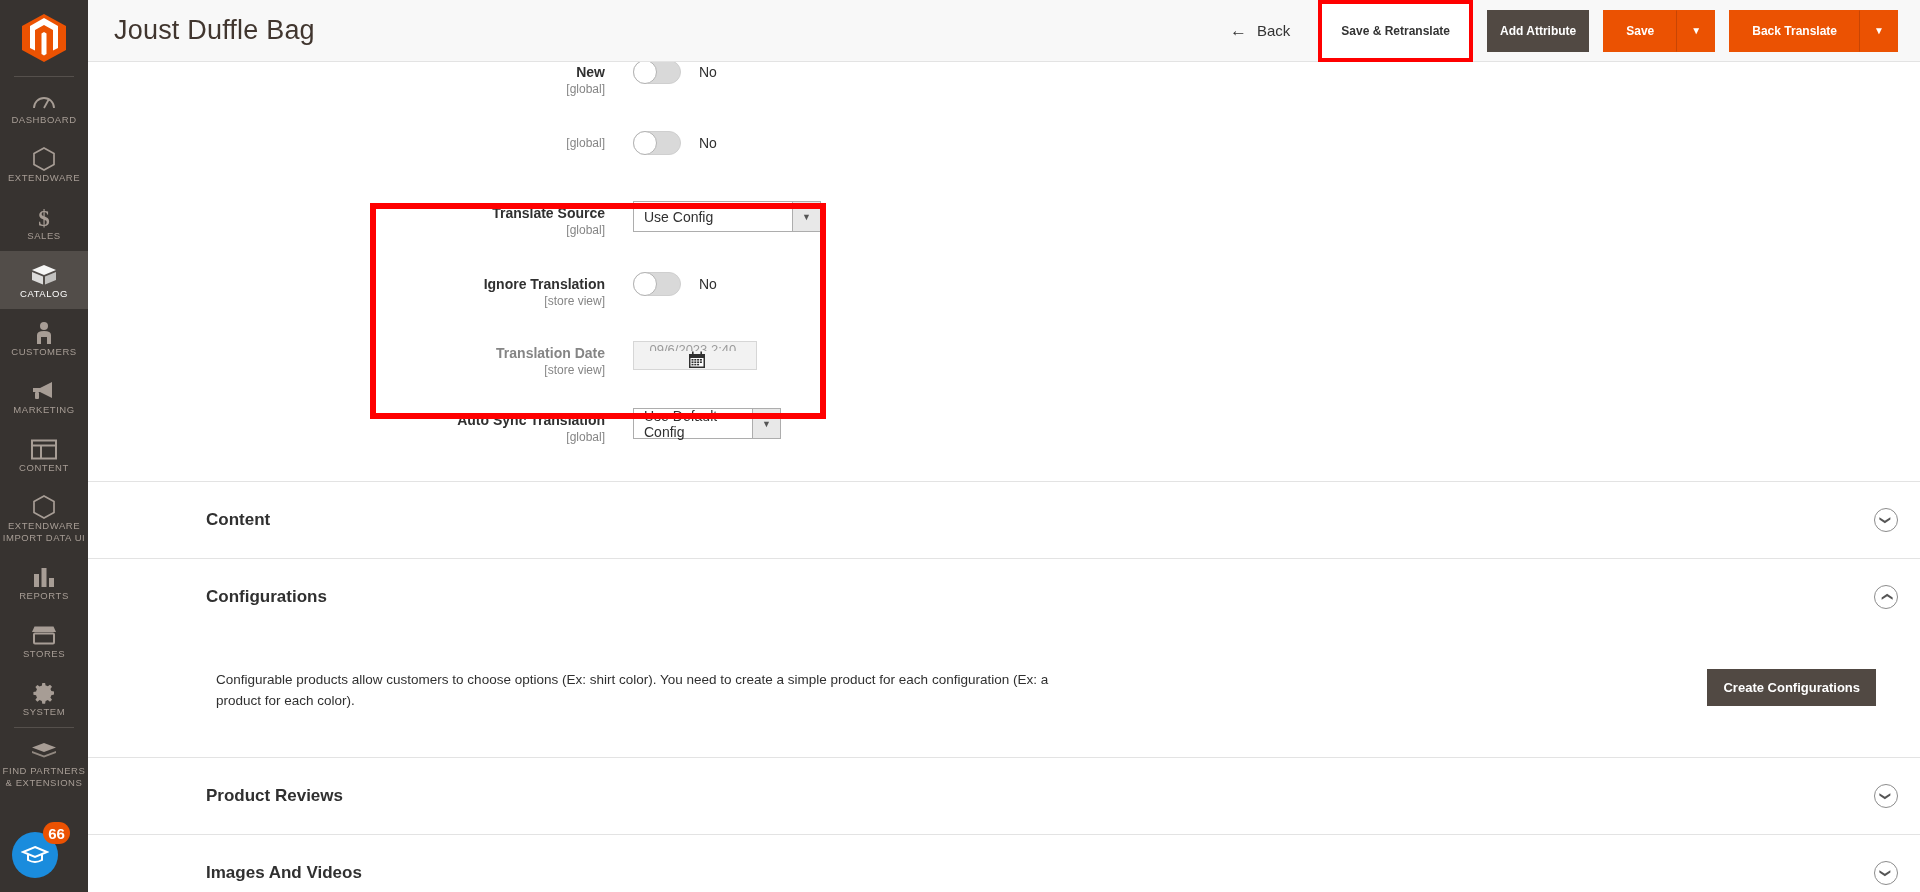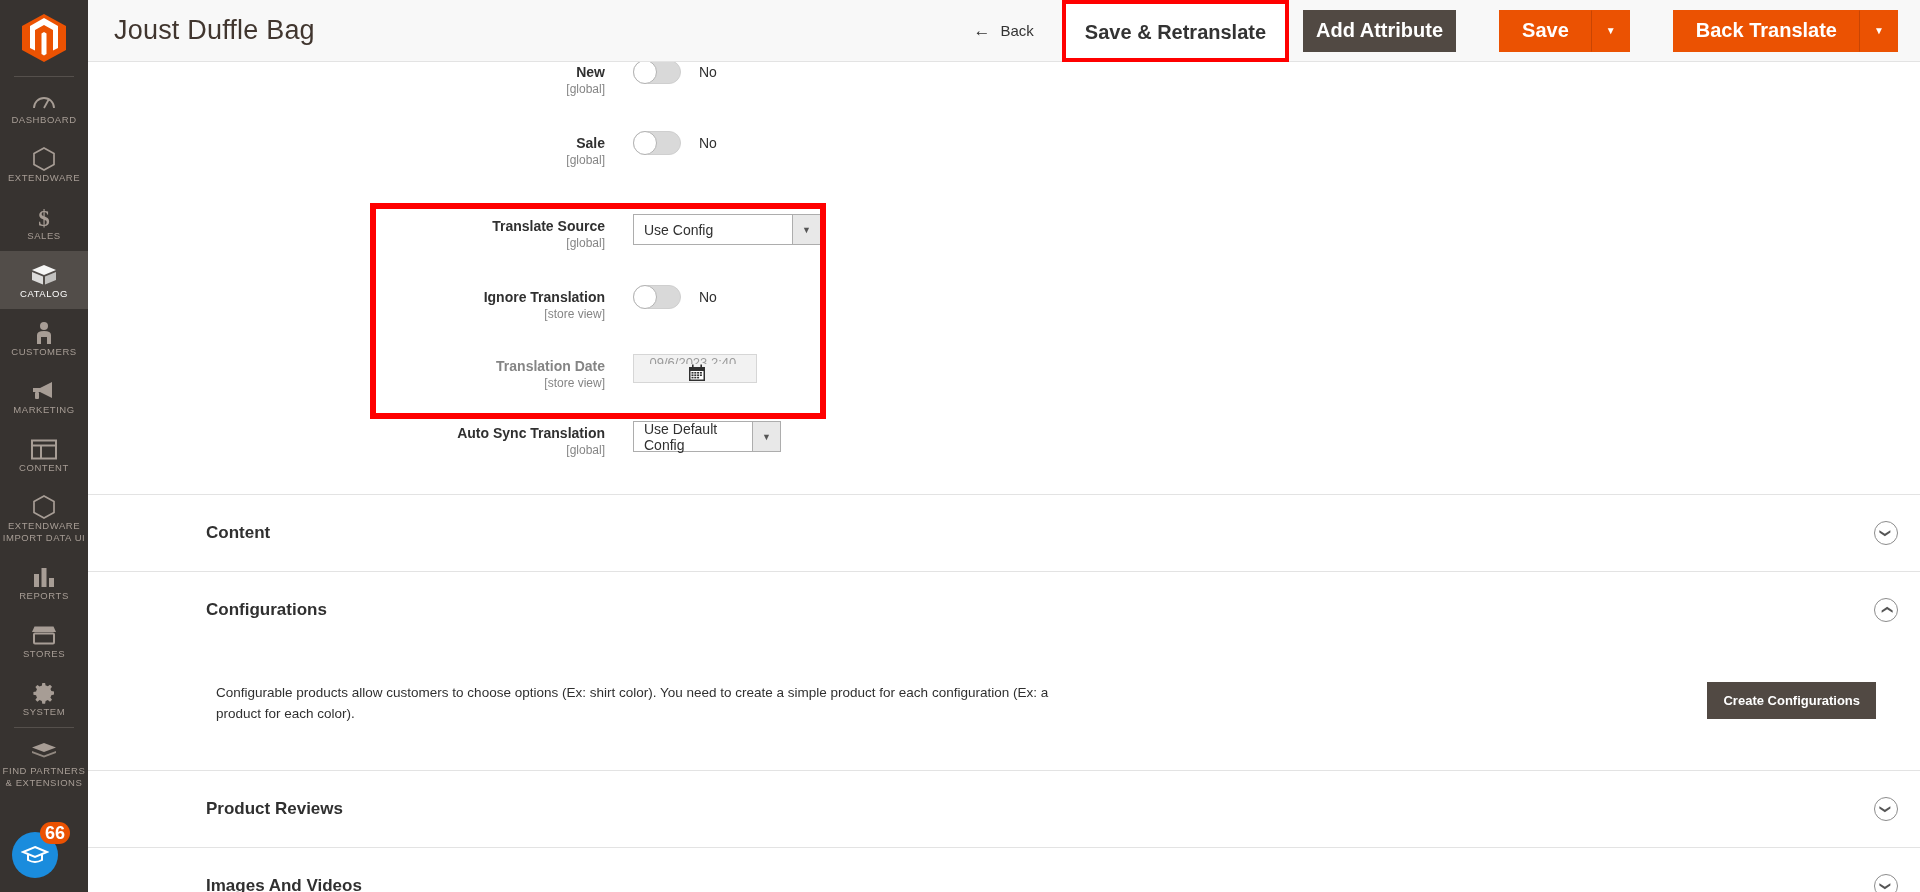--- a/index.html
+++ b/index.html
@@ -41,21 +41,21 @@
 
   .grad-widget {
     position: absolute; left: 12px; bottom: 14px;
     width: 46px; height: 46px; border-radius: 50%;
     background: #1a8cdd; display: flex; align-items: center; justify-content: center;
     cursor: pointer;
   }
   .grad-badge {
     position: absolute; top: -10px; right: -12px;
     min-width: 27px; height: 22px; border-radius: 11px;
-    background: #eb5202; color: #fff; font-size: 18px; font-weight: bold;
+    background: #eb5202; color: #fff; font-size: 15px; font-weight: bold;
     display: flex; align-items: center; justify-content: center;
     padding: 0 5px;
   }
 
   
   .main { flex: 1; height: 644px; position: relative; background: #ffffff; }
 
   .page-header {
     height: 62px; background: #f8f8f8;
     border-bottom: 1px solid #e3e3e3;
@@ -71,41 +71,40 @@
   .back-btn {
     display: flex; align-items: center; gap: 10px;
     font-size: 15px; color: #333; background: none; border: none;
     cursor: pointer; padding: 8px 14px; margin-right: 14px;
     font-family: "Liberation Sans", sans-serif;
   }
   .arrow-left { font-size: 17px; line-height: 1; }
 
   .btn {
     font-family: "Liberation Sans", sans-serif;
-    font-size: 20px; font-weight: bold; cursor: pointer;
+    font-size: 12px; font-weight: bold; cursor: pointer;
     border: 1px solid transparent; white-space: nowrap;
   }
   .btn-plain {
     background: #ffffff; color: #333; border: 1px solid #ffffff;
     padding: 10px 16px; height: 42px;
   }
   .hl-wrap {
     border: 4px solid #ff0000; padding: 2px; background: #fff;
     display: flex; align-items: center; margin-right: 14px;
     height: 62px;
   }
   .btn-dark {
     background: #514943; color: #ffffff; padding: 0 12px;
     height: 42px; margin-right: 14px;
   }
   .split { display: flex; align-items: stretch; margin-right: 14px; height: 42px; }
   .split-main {
     background: #eb5202; color: #fff; padding: 0 22px; height: 42px;
     border-right: 1px solid #c84503;
-    margin-left: 29px;
   }
   .split-toggle {
     background: #eb5202; color: #fff; width: 38px; height: 42px;
     display: flex; align-items: center; justify-content: center;
     font-size: 10px; cursor: pointer;
   }
   .split.last { margin-right: 0; }
 
   
   .body-scroll { height: 830px; overflow: hidden; position: relative; }
@@ -395,21 +394,20 @@
         <div class="field-ctrl-col">
           <div class="toggle">
               <div class="knob"></div>
             </div>
           <span class="toggle-text">No</span>
         </div>
       </div>
 
       <div class="field-row" style="margin-top:32px;">
         <div class="field-label-col">
-          <div class="field-label">Sale</div>
           <div class="field-scope">[global]</div>
         </div>
         <div class="field-ctrl-col">
           <div class="toggle">
               <div class="knob"></div>
             </div>
           <span class="toggle-text">No</span>
         </div>
       </div>
 

